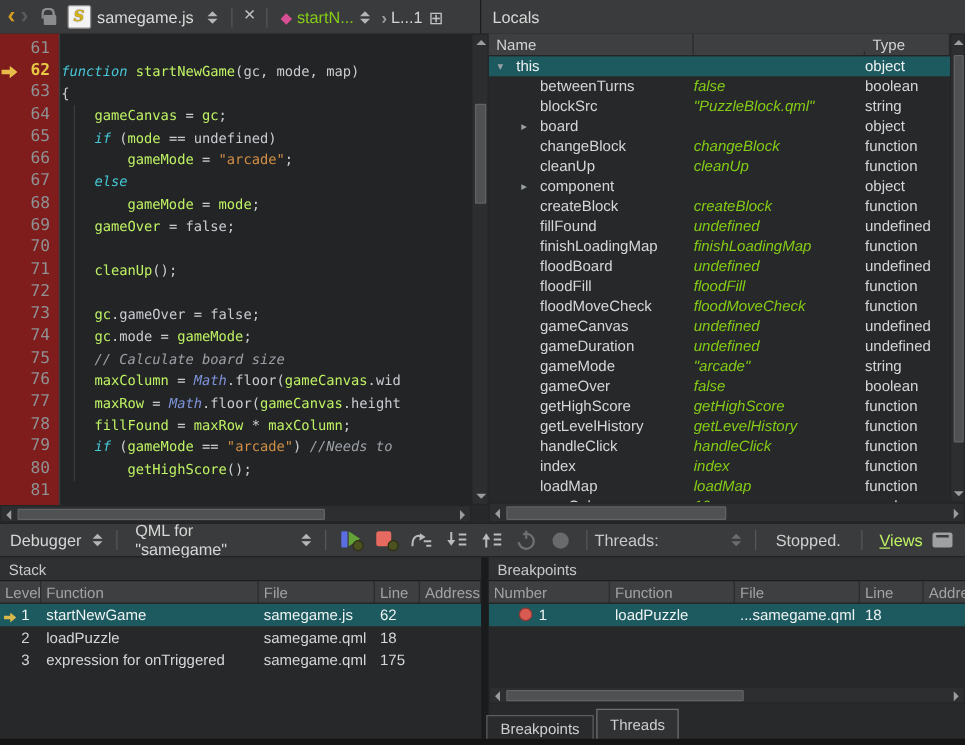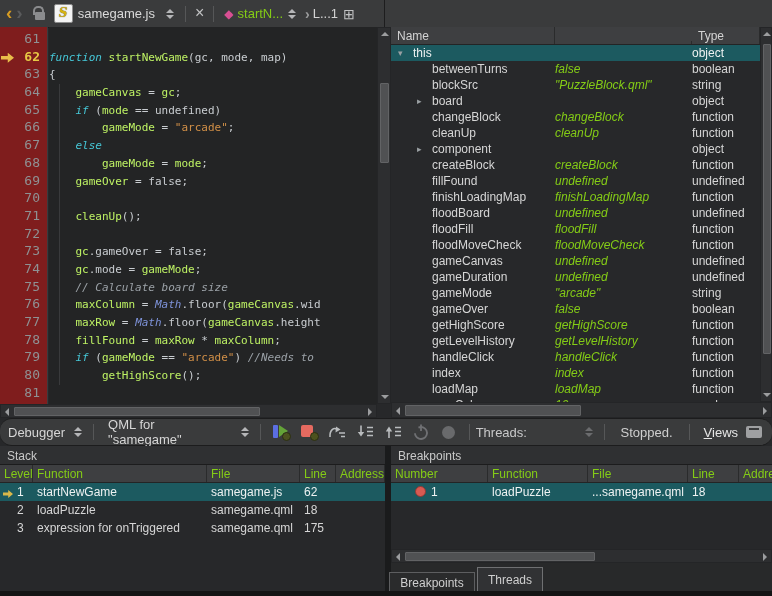--- a/index.html
+++ b/index.html
@@ -70,41 +70,41 @@
   .localsrows{position:absolute;left:391px;top:45px;width:369px;height:357px;background:#27282a;overflow:hidden;}
   .lrow{height:16px;display:flex;align-items:center;font-size:12px;color:#d6d6d6;}
   .lrow.sel{background:#1c5a60;color:#eef2f2;}
   .lname{width:164px;display:flex;align-items:center;box-sizing:border-box;overflow:hidden;}
   .lexp{width:15px;font-size:9px;color:#9aa0a3;flex:0 0 15px;}
   .lval{width:137px;color:#84cc16;overflow:hidden;font-style:italic;}
   .ltype{flex:1;overflow:hidden;}
   
   .dbgbar{position:absolute;left:0;top:418px;width:772px;height:28px;background:#3a3b3c;
           border-top:1px solid #1c1c1d;border-bottom:1px solid #1c1c1d;box-sizing:border-box;
-          display:flex;align-items:center;font-size:13px;color:#d6d6d6;border-radius:12px;}
+          display:flex;align-items:center;font-size:13px;color:#d6d6d6;}
   .dlabel{margin:0 4px 0 8px;}
   .tbtn{width:24px;height:22px;display:flex;align-items:center;justify-content:center;position:relative;margin:0 2px;}
   .cont-bar{position:absolute;left:4px;top:4px;width:5px;height:13px;background:#5b6ee1;border-radius:1px;}
   .cont-play{position:absolute;left:10px;top:4px;width:0;height:0;border-top:6px solid transparent;
              border-bottom:6px solid transparent;border-left:9px solid #64a338;}
   .bugdot{position:absolute;right:2px;bottom:2px;width:7px;height:7px;border-radius:50%;
           background:#4c521f;border:1px solid #2c2f12;}
   .stopsq{position:absolute;left:4px;top:4px;width:12px;height:12px;background:#e66a60;border-radius:2px;}
   .reccirc{width:13px;height:13px;border-radius:50%;background:#696a6c;}
   .threadscombo{width:122px;display:flex;align-items:center;justify-content:space-between;color:#c9c9ca;}
   .statuslbl{margin:0 10px;color:#cfcfcf;}
   .spacer{flex:1;}
-  .viewslbl{color:#e5e5e5;margin:0 8px 0 8px;}
+  .viewslbl{color:#bef264;margin:0 8px 0 8px;}
   .viewslbl u{text-decoration:underline;}
   .menubox{width:16px;height:12px;background:#9fa0a2;border-radius:2px;position:relative;margin-right:10px;}
   .menubox::before{content:"";position:absolute;left:3px;top:2px;width:10px;height:2px;background:#3a3b3c;}
   
   .panel-title{position:absolute;height:19px;background:#2f3032;border-bottom:1px solid #1c1c1d;
                font-size:12px;color:#c9c9c9;padding:3px 0 0 7px;box-sizing:border-box;}
-  .phead{position:absolute;height:18px;background:#3e3f41;display:flex;font-size:12px;color:#84cc16;
+  .phead{position:absolute;height:18px;background:#3e3f41;display:flex;font-size:12px;color:#a3a3a3;
          box-sizing:border-box;border-bottom:1px solid #232425;}
   .phc{border-right:1px solid #2a2b2c;padding:2px 0 0 4px;box-sizing:border-box;overflow:hidden;}
   .rowshost{position:absolute;background:#27282a;overflow:hidden;}
   .trow{height:18px;display:flex;align-items:center;font-size:12px;color:#d6d6d6;}
   .trow.sel{background:#1c5a60;color:#eef2f2;}
   .tc{padding-left:4px;box-sizing:border-box;overflow:hidden;white-space:nowrap;}
   .lvlcell{position:relative;padding-left:17px;}
   .frame-arrow{position:absolute;left:3px;top:5px;width:10px;height:8px;background:#d8b84a;
                clip-path:polygon(0 32%,52% 32%,52% 0,100% 50%,52% 100%,52% 68%,0 68%);}
   .bpdot{display:inline-block;width:9px;height:9px;border-radius:50%;background:#d85a52;
@@ -140,20 +140,23 @@
       <span class="vsep"></span>
       <span class="diamondg">◆</span>
       <span class="symlabel">startN...</span>
       <span class="spin">
           <i class="tup"></i>
           <i class="tdn"></i>
         </span>
       <span class="ovf">›</span>
       <span class="curpos">L...1</span>
       <span class="splitg">⊞</span>
+    </div>
+    <div class="tb-right">
+      <span>Locals</span>
     </div>
   </div>
 
   <div class="gutter" id="gutter">
       <div class="gline">61</div>
       <div class="gline cur"><span class="cur-arrow"></span>62</div>
       <div class="gline">63</div>
       <div class="gline">64</div>
       <div class="gline">65</div>
       <div class="gline">66</div>

